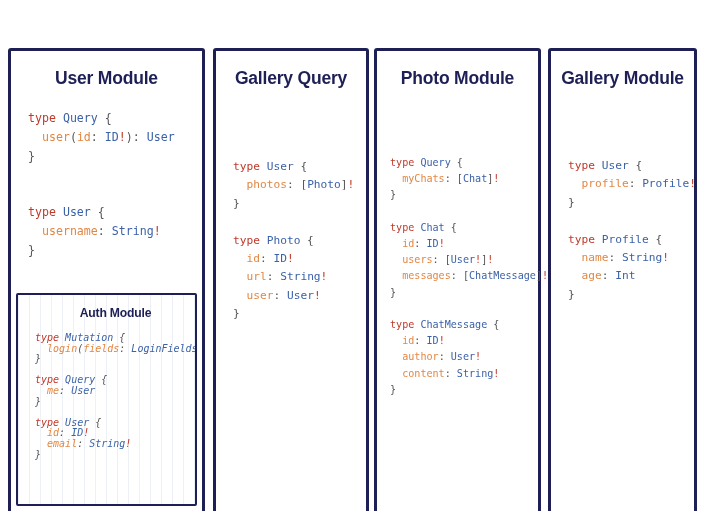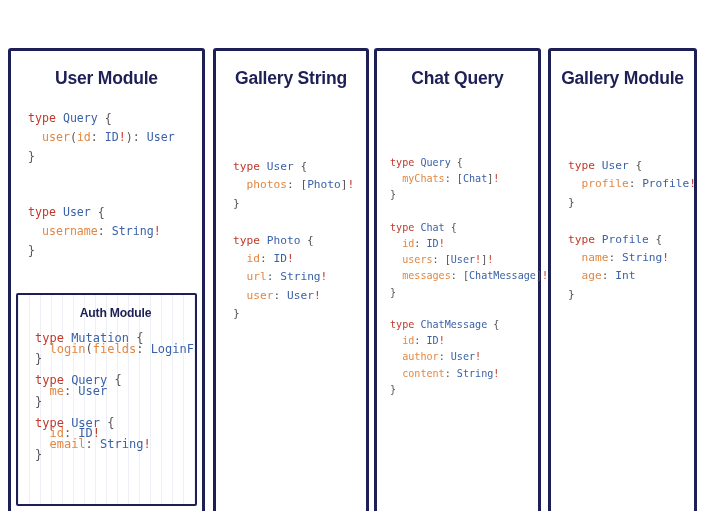--- a/index.html
+++ b/index.html
@@ -78,23 +78,24 @@
       ),
       #ffffff;
     overflow: hidden;
   }
   .card-sm > .module-title {
     font-size: 12.2px;
     margin-top: 11px;
     padding-left: 18px;
   }
   .card-sm .code-block {
-    font-size: 12px;
+    font-size: 10px;
     line-height: 10.6px;
     margin-top: 13px;
+    font-style: italic;
   }
 
   
   .card-chat .code-block {
     font-size: 10.1px;
     line-height: 16.2px;
     padding-left: 13px;
   }
   .card-profile .code-block,
   .card-gallery .code-block {
@@ -113,26 +114,26 @@
     <div class="module-title">User Module</div>
     <div class="code-block" style="margin-top:20px;"><span class="code-spacer"><span class="kw">type </span><span class="tn">Query</span><span class="pn"> {</span></span><span class="code-spacer"><span class="pn">  </span><span class="fld">user</span><span class="pn">(</span><span class="fld">id</span><span class="pn">: </span><span class="tn">ID</span><span class="bang">!</span><span class="pn">): </span><span class="tn">User</span></span><span class="code-spacer"><span class="pn">}</span></span><span class="code-spacer">&nbsp;</span><span class="code-spacer">&nbsp;</span><span class="code-spacer"><span class="kw">type </span><span class="tn">User</span><span class="pn"> {</span></span><span class="code-spacer"><span class="pn">  </span><span class="fld">username</span><span class="pn">: </span><span class="tn">String</span><span class="bang">!</span></span><span class="code-spacer"><span class="pn">}</span></span></div>
 
     <div class="card-sm card-auth" style="left:5px; top:242px; width:181px; height:213px;">
       <div class="module-title">Auth Module</div>
       <div class="code-block"><span class="code-spacer"><span class="kw">type </span><span class="tn">Mutation</span><span class="pn"> {</span></span><span class="code-spacer"><span class="pn">  </span><span class="fld">login</span><span class="pn">(</span><span class="fld">fields</span><span class="pn">: </span><span class="tn">LoginFields</span><span class="pn">): </span><span class="tn">User</span></span><span class="code-spacer"><span class="pn">}</span></span><span class="code-spacer">&nbsp;</span><span class="code-spacer"><span class="kw">type </span><span class="tn">Query</span><span class="pn"> {</span></span><span class="code-spacer"><span class="pn">  </span><span class="fld">me</span><span class="pn">: </span><span class="tn">User</span></span><span class="code-spacer"><span class="pn">}</span></span><span class="code-spacer">&nbsp;</span><span class="code-spacer"><span class="kw">type </span><span class="tn">User</span><span class="pn"> {</span></span><span class="code-spacer"><span class="pn">  </span><span class="fld">id</span><span class="pn">: </span><span class="tn">ID</span><span class="bang">!</span></span><span class="code-spacer"><span class="pn">  </span><span class="fld">email</span><span class="pn">: </span><span class="tn">String</span><span class="bang">!</span></span><span class="code-spacer"><span class="pn">}</span></span></div>
     </div>
   </div>
 
   <div class="module-card card-lg card-gallery" style="left:213px; top:16px; width:156px; height:466px;">
-    <div class="module-title">Gallery String</div>
+    <div class="module-title">Gallery Query</div>
     <div class="code-block" style="margin-top:69px;"><span class="code-spacer"><span class="kw">type </span><span class="tn">User</span><span class="pn"> {</span></span><span class="code-spacer"><span class="pn">  </span><span class="fld">photos</span><span class="pn">: [</span><span class="tn">Photo</span><span class="pn">]</span><span class="bang">!</span></span><span class="code-spacer"><span class="pn">}</span></span><span class="code-spacer">&nbsp;</span><span class="code-spacer"><span class="kw">type </span><span class="tn">Photo</span><span class="pn"> {</span></span><span class="code-spacer"><span class="pn">  </span><span class="fld">id</span><span class="pn">: </span><span class="tn">ID</span><span class="bang">!</span></span><span class="code-spacer"><span class="pn">  </span><span class="fld">url</span><span class="pn">: </span><span class="tn">String</span><span class="bang">!</span></span><span class="code-spacer"><span class="pn">  </span><span class="fld">user</span><span class="pn">: </span><span class="tn">User</span><span class="bang">!</span></span><span class="code-spacer"><span class="pn">}</span></span></div>
   </div>
 
   <div class="module-card card-lg card-chat" style="left:374px; top:16px; width:167px; height:466px;">
-    <div class="module-title">Chat Query</div>
+    <div class="module-title">Photo Module</div>
     <div class="code-block" style="margin-top:66px;"><span class="code-spacer"><span class="kw">type </span><span class="tn">Query</span><span class="pn"> {</span></span><span class="code-spacer"><span class="pn">  </span><span class="fld">myChats</span><span class="pn">: [</span><span class="tn">Chat</span><span class="pn">]</span><span class="bang">!</span></span><span class="code-spacer"><span class="pn">}</span></span><span class="code-spacer">&nbsp;</span><span class="code-spacer"><span class="kw">type </span><span class="tn">Chat</span><span class="pn"> {</span></span><span class="code-spacer"><span class="pn">  </span><span class="fld">id</span><span class="pn">: </span><span class="tn">ID</span><span class="bang">!</span></span><span class="code-spacer"><span class="pn">  </span><span class="fld">users</span><span class="pn">: [</span><span class="tn">User</span><span class="bang">!</span><span class="pn">]</span><span class="bang">!</span></span><span class="code-spacer"><span class="pn">  </span><span class="fld">messages</span><span class="pn">: [</span><span class="tn">ChatMessage</span><span class="pn">]</span><span class="bang">!</span></span><span class="code-spacer"><span class="pn">}</span></span><span class="code-spacer">&nbsp;</span><span class="code-spacer"><span class="kw">type </span><span class="tn">ChatMessage</span><span class="pn"> {</span></span><span class="code-spacer"><span class="pn">  </span><span class="fld">id</span><span class="pn">: </span><span class="tn">ID</span><span class="bang">!</span></span><span class="code-spacer"><span class="pn">  </span><span class="fld">author</span><span class="pn">: </span><span class="tn">User</span><span class="bang">!</span></span><span class="code-spacer"><span class="pn">  </span><span class="fld">content</span><span class="pn">: </span><span class="tn">String</span><span class="bang">!</span></span><span class="code-spacer"><span class="pn">}</span></span></div>
   </div>
 
   <div class="module-card card-lg card-profile" style="left:548px; top:16px; width:149px; height:466px;">
     <div class="module-title">Gallery Module</div>
     <div class="code-block" style="margin-top:68px;"><span class="code-spacer"><span class="kw">type </span><span class="tn">User</span><span class="pn"> {</span></span><span class="code-spacer"><span class="pn">  </span><span class="fld">profile</span><span class="pn">: </span><span class="tn">Profile</span><span class="bang">!</span></span><span class="code-spacer"><span class="pn">}</span></span><span class="code-spacer">&nbsp;</span><span class="code-spacer"><span class="kw">type </span><span class="tn">Profile</span><span class="pn"> {</span></span><span class="code-spacer"><span class="pn">  </span><span class="fld">name</span><span class="pn">: </span><span class="tn">String</span><span class="bang">!</span></span><span class="code-spacer"><span class="pn">  </span><span class="fld">age</span><span class="pn">: </span><span class="tn">Int</span></span><span class="code-spacer"><span class="pn">}</span></span></div>
   </div>
 
 </div>
 

